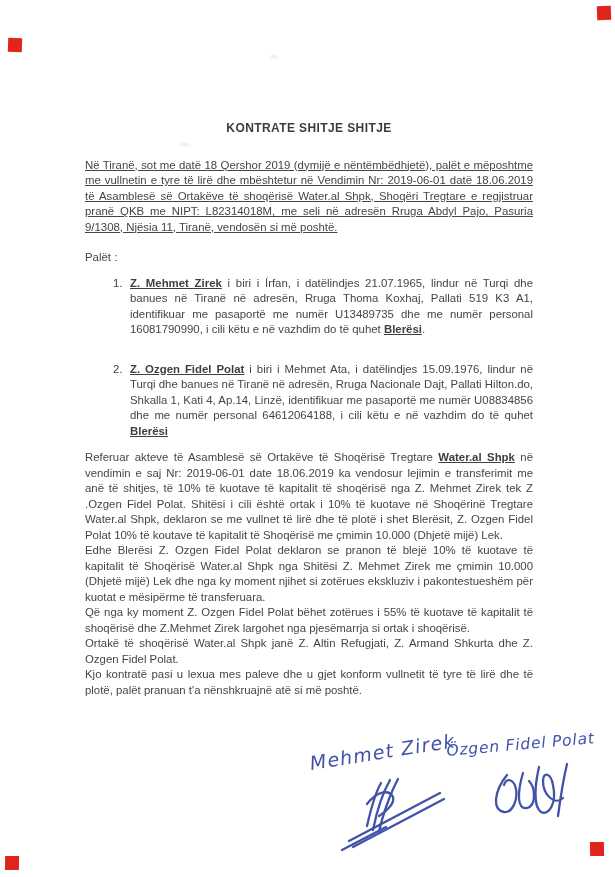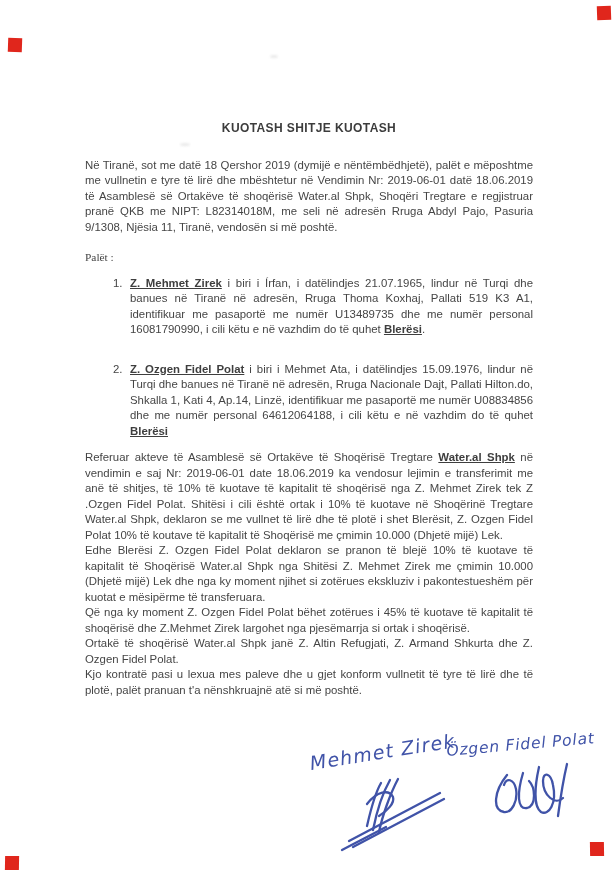--- a/index.html
+++ b/index.html
@@ -23,22 +23,22 @@
     position:absolute;left:85px;top:121px;width:448px;
     font-size:11.4px;line-height:15.5px;
     text-align:justify;
   }
   .doc-title{
     text-align:center;font-weight:bold;font-size:12px;
     letter-spacing:.4px;color:#3c3c3c;
     margin:0 0 21px 0;
   }
   .para{margin:0;text-align:justify;text-align-last:left;}
-  .para-intro{margin-bottom:15px;}
-  .parties-label{margin:0 0 10px 0;font-family:Liberation Serif, serif;}
+  .para-intro{margin-bottom:15px;text-decoration:underline;}
+  .parties-label{margin:0 0 10px 0;}
   .parties-list{margin:0;padding:0;list-style:none;}
   .party-item{display:flex;margin-top:3px;}
   .party-item + .party-item{margin-top:24px;}
   .party-number{flex:0 0 17px;margin-left:28px;}
   .party-text{flex:1;text-align:justify;text-align-last:left;}
   .body-block{margin-top:11px;}
   b,.seg-b{font-weight:bold;color:#3e3e3e;text-decoration:underline;}
   .sig-svg{position:absolute;left:297px;top:733px;}
   .hand-name{
     font-family:"DejaVu Sans",sans-serif;
@@ -54,41 +54,41 @@
   <div class="scan-mark mark-tl"></div>
   <div class="scan-mark mark-tr"></div>
   <div class="scan-mark mark-bl"></div>
   <div class="scan-mark mark-br"></div>
 
   <div class="noise" style="left:270px;top:55px;width:8px;height:3px;"></div>
   <div class="noise" style="left:180px;top:143px;width:10px;height:3px;"></div>
 
   <div class="content">
 
-    <h1 class="doc-title">KUOTASH SHITJE KUOTASH</h1>
+    <h1 class="doc-title">KONTRATE SHITJE SHITJE</h1>
 
     <p class="para para-intro"><span>Në Tiranë, sot me datë 18 Qershor 2019 (dymijë e nëntëmbëdhjetë), palët e mëposhtme me vullnetin e tyre të lirë dhe mbështetur në Vendimin Nr: 2019-06-01 datë 18.06.2019 të Asamblesë së Ortakëve të shoqërisë Water.al Shpk, Shoqëri Tregtare e regjistruar pranë QKB me NIPT: L82314018M, me seli në adresën Rruga Abdyl Pajo, Pasuria 9/1308, Njësia 11, Tiranë, vendosën si më poshtë.</span></p>
 
     <p class="para parties-label">Palët :</p>
 
     <ol class="parties-list">
       <li class="party-item">
         <span class="party-number">1.</span>
         <div class="party-text"><span class="seg-b">Z. Mehmet Zirek</span><span>  i biri i Írfan, i datëlindjes 21.07.1965, lindur në Turqi dhe banues në Tiranë në adresën, Rruga Thoma Koxhaj, Pallati 519 K3 A1, identifikuar me pasaportë me numër U13489735 dhe me numër personal 16081790990, i cili këtu e në vazhdim do të quhet </span><span class="seg-b">Blerësi</span><span>.</span></div>
       </li>
       <li class="party-item">
         <span class="party-number">2.</span>
         <div class="party-text"><span class="seg-b">Z. Ozgen Fidel Polat</span><span>  i biri i Mehmet Ata, i datëlindjes 15.09.1976, lindur në Turqi dhe banues në Tiranë në adresën, Rruga Nacionale Dajt, Pallati Hilton.do, Shkalla 1, Kati 4, Ap.14, Linzë, identifikuar me pasaportë me numër U08834856 dhe me numër personal 64612064188, i cili këtu e në vazhdim do të quhet </span><span class="seg-b">Blerësi</span></div>
       </li>
     </ol>
 
     <div class="body-block">
       <p class="para"><span>Referuar akteve të Asamblesë së Ortakëve të Shoqërisë Tregtare </span><span class="seg-b">Water.al Shpk</span><span> në vendimin e saj Nr: 2019-06-01 date 18.06.2019 ka vendosur lejimin e transferimit me anë të shitjes, të 10% të kuotave të kapitalit të shoqërisë nga Z. Mehmet Zirek tek Z .Ozgen Fidel Polat. Shitësi i cili është ortak i 10% të kuotave në Shoqërinë Tregtare Water.al Shpk,  deklaron se me vullnet të lirë dhe të plotë i shet Blerësit, Z. Ozgen Fidel Polat 10% të koutave të kapitalit të Shoqërisë me çmimin 10.000 (Dhjetë mijë) Lek.</span></p>
       <p class="para"><span>Edhe Blerësi Z. Ozgen Fidel Polat deklaron se pranon të blejë 10% të kuotave të kapitalit të Shoqërisë Water.al Shpk nga Shitësi Z. Mehmet Zirek me çmimin 10.000 (Dhjetë mijë) Lek dhe nga ky moment njihet si zotërues ekskluziv i pakontestueshëm për kuotat e mësipërme të transferuara.</span></p>
-      <p class="para"><span>Që nga ky moment Z. Ozgen Fidel Polat bëhet zotërues i 45% të kuotave të kapitalit të shoqërisë dhe Z.Mehmet Zirek largohet nga pjesëmarrja si ortak i shoqërisë.</span></p>
+      <p class="para"><span>Që nga ky moment Z. Ozgen Fidel Polat bëhet zotërues i 55% të kuotave të kapitalit të shoqërisë dhe Z.Mehmet Zirek largohet nga pjesëmarrja si ortak i shoqërisë.</span></p>
       <p class="para"><span>Ortakë të shoqërisë Water.al Shpk janë Z. Altin Refugjati, Z. Armand Shkurta dhe Z. Ozgen Fidel Polat.</span></p>
       <p class="para"><span>Kjo kontratë pasi u lexua mes paleve dhe u gjet konform vullnetit të tyre të lirë dhe të plotë, palët pranuan t'a nënshkruajnë atë si më poshtë.</span></p>
     </div>
 
   </div>
 
   <svg class="sig-svg" width="300" height="135" viewBox="0 0 300 135">
 
     <g stroke="#4053a8" fill="none" stroke-width="2.3" stroke-linecap="round">
       <path d="M84,50 C77,62 73,80 70,93"></path>

